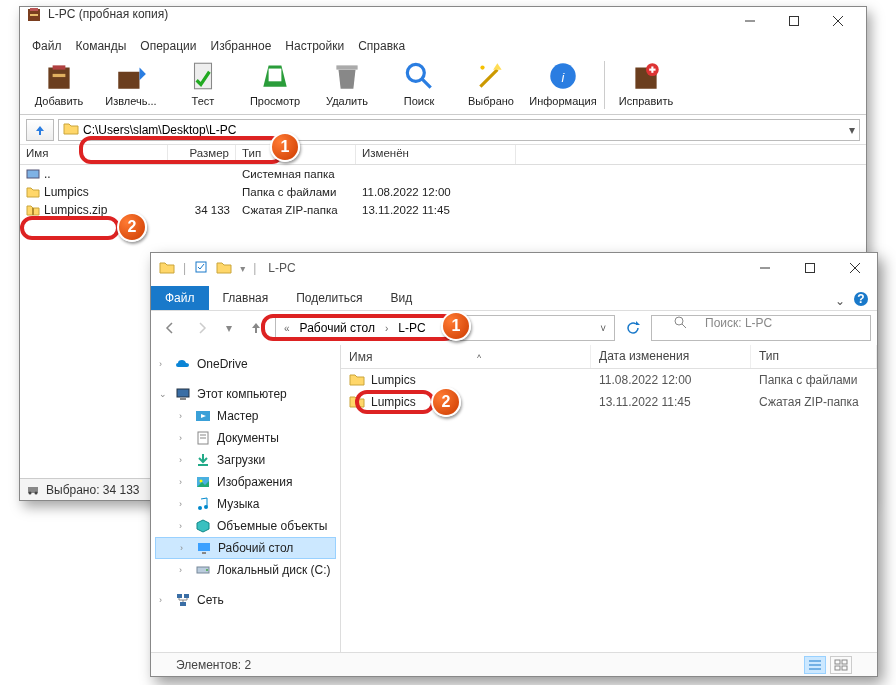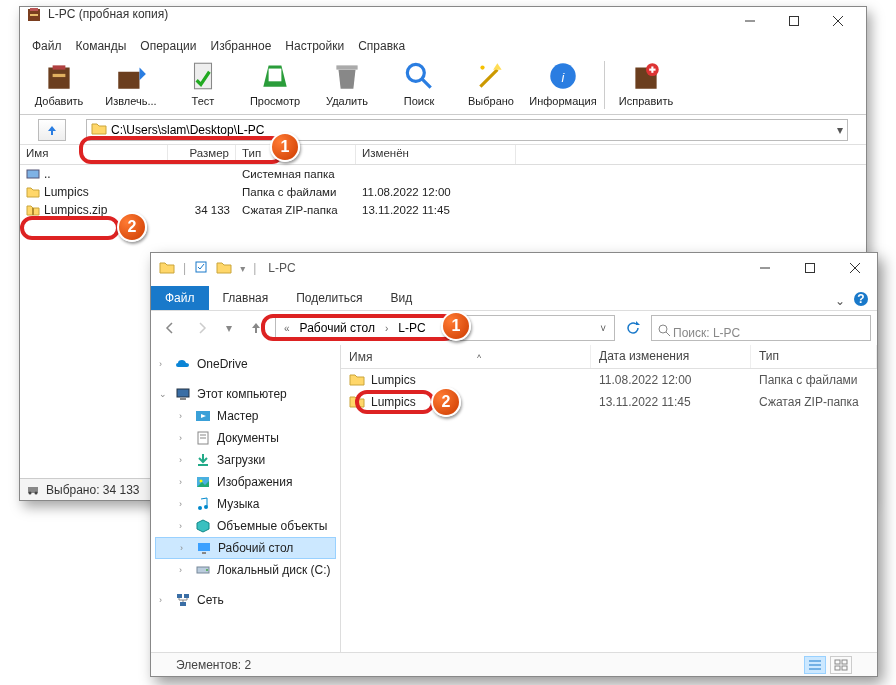--- a/index.html
+++ b/index.html
@@ -16,21 +16,21 @@
 
   .menubar { height: 22px; display: flex; gap: 14px; padding: 0 12px; align-items: center; color: #333; }
   .menubar span { cursor: default; }
 
   .toolbar { height: 58px; display: flex; align-items: flex-start; padding: 2px 6px; gap: 6px; border-bottom: 1px solid #ccc; }
   .tbtn { width: 66px; height: 54px; display: flex; flex-direction: column; align-items: center; justify-content: flex-start; gap: 2px; }
   .tbtn .ticon { width: 34px; height: 34px; display: flex; align-items: center; justify-content: center; }
   .tbtn .tlabel { font-size: 11px; color: #222; }
   .tsep { width: 1px; height: 48px; background: #ccc; margin: 2px 2px; }
 
-  .addressbar { height: 30px; display: flex; align-items: center; padding: 0 18px; gap: 20px; border-bottom: 1px solid #e0e0e0; }
+  .addressbar { height: 30px; display: flex; align-items: center; padding: 0 6px; gap: 4px; border-bottom: 1px solid #e0e0e0; }
   .addressbar .up { width: 28px; height: 22px; border: 1px solid #bbb; background: linear-gradient(#fff,#eee); display: flex; align-items: center; justify-content: center; }
   .pathbox { flex: 1; height: 22px; border: 1px solid #bbb; background: #fff; display: flex; align-items: center; padding: 0 4px; gap: 4px; position: relative; }
   .pathbox .drop { margin-left: auto; color: #555; }
 
   .columns { height: 20px; display: flex; border-bottom: 1px solid #ddd; background: #fff; }
   .columns .col { padding: 2px 6px; color: #333; border-right: 1px solid #e8e8e8; font-size: 11.5px; }
   .col-name { width: 148px; }
   .col-size { width: 68px; text-align: right; }
   .col-type { width: 120px; }
   .col-mod  { width: 160px; }
@@ -57,21 +57,21 @@
   .tab { padding: 5px 14px; color:#333; font-size:12px; }
   .tab.file { background:#1979ca; color:#fff; }
   .ribbon-right { margin-left:auto; display:flex; align-items:center; gap:8px; padding-right:8px; color:#1979ca; }
 
   .ex-address { height: 34px; display:flex; align-items:center; padding: 3px 6px; gap:6px; }
   .navbtn { width:26px; height:26px; border:1px solid transparent; border-radius:3px; display:flex; align-items:center; justify-content:center; color:#888; }
   .breadcrumb { flex:1; height:26px; border:1px solid #bbb; background:#fff; display:flex; align-items:center; padding:0 4px; gap:2px; position:relative; }
   .breadcrumb .chev { font-size:10px; color:#666; padding:0 4px; }
   .crumb { padding:0 4px; }
   .refresh { width:24px; height:24px; display:flex; align-items:center; justify-content:center; color:#1979ca; }
-  .search { width: 220px; height:26px; border:1px solid #bbb; display:flex; align-items:flex-end; padding:0 6px; color:#888; gap:2px; }
+  .search { width: 220px; height:26px; border:1px solid #bbb; display:flex; align-items:flex-start; padding:0 22px; color:#888; gap:18px; }
 
   .ex-body { display:flex; height: calc(100% - 30px - 28px - 34px - 24px); }
   .tree { width: 190px; border-right:1px solid #ddd; padding: 8px 4px; overflow:hidden; }
   .tnode { display:flex; align-items:center; gap:6px; height:22px; padding-left:4px; color:#222; }
   .tnode.indent1 { padding-left: 24px; }
   .tnode.sel { background:#cce8ff; border:1px solid #99d1ff; height:22px; }
   .tnode .ti { width:16px; height:16px; display:inline-flex; }
   .tnode .caret { width:10px; color:#888; font-size:9px; }
 
   .ex-list { flex:1; position:relative; }

